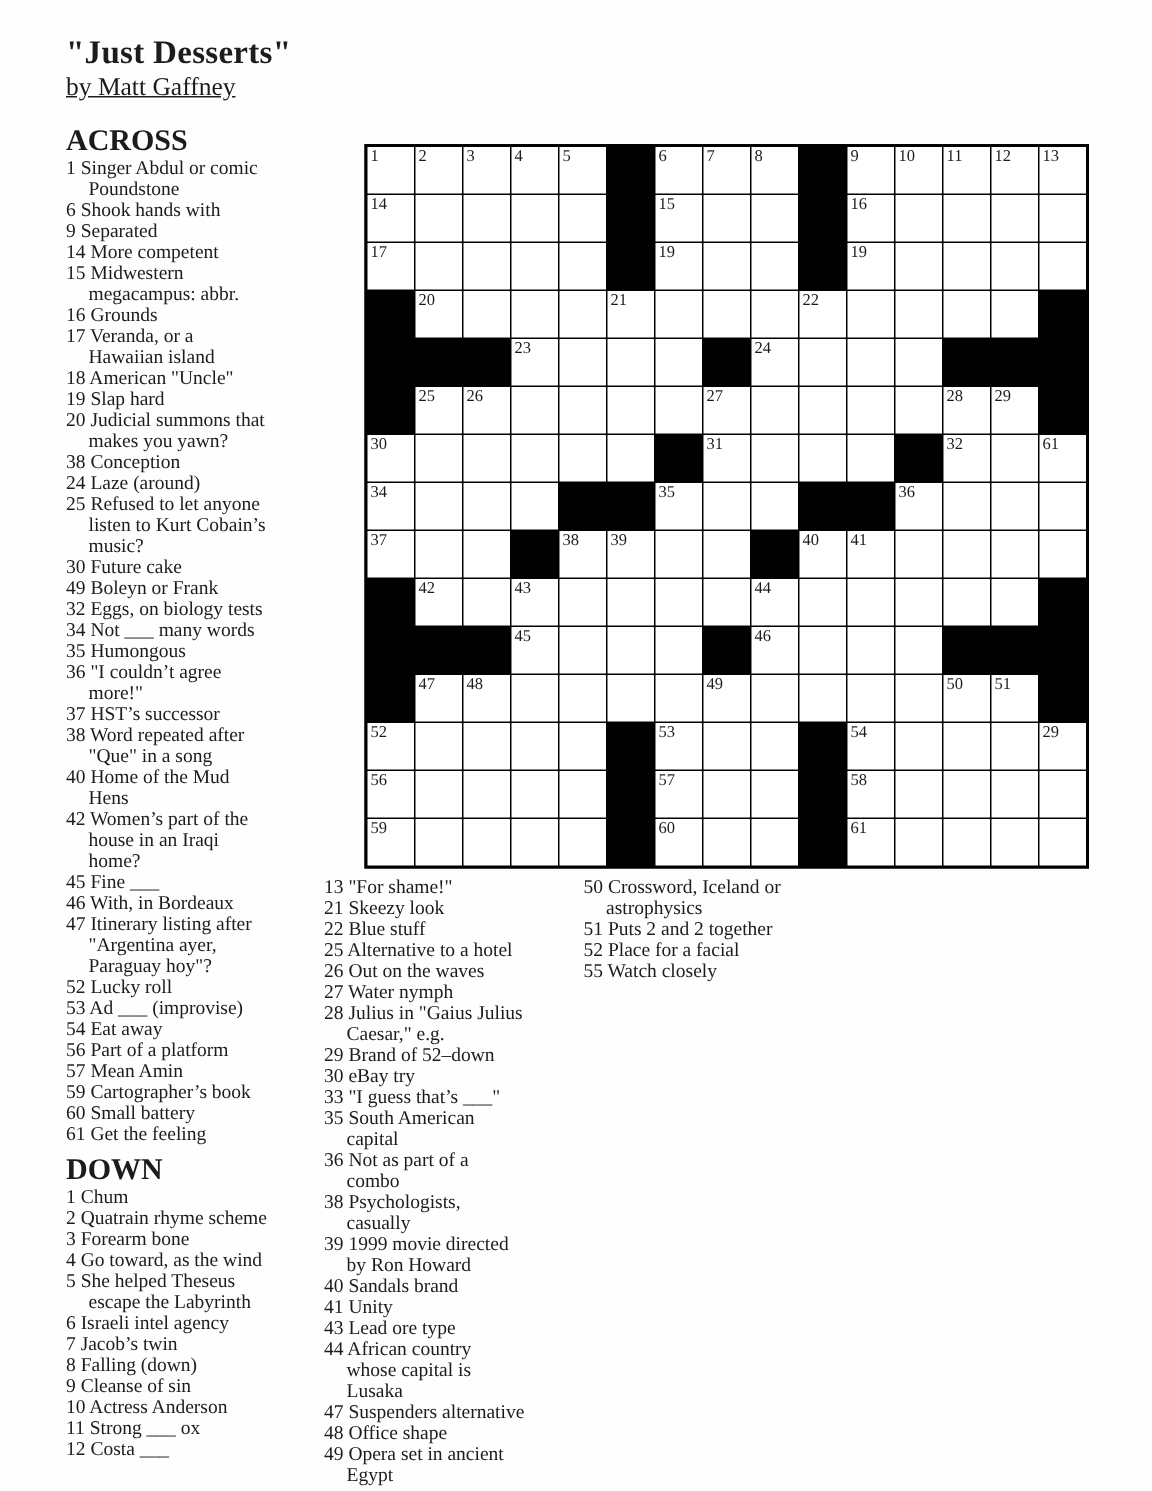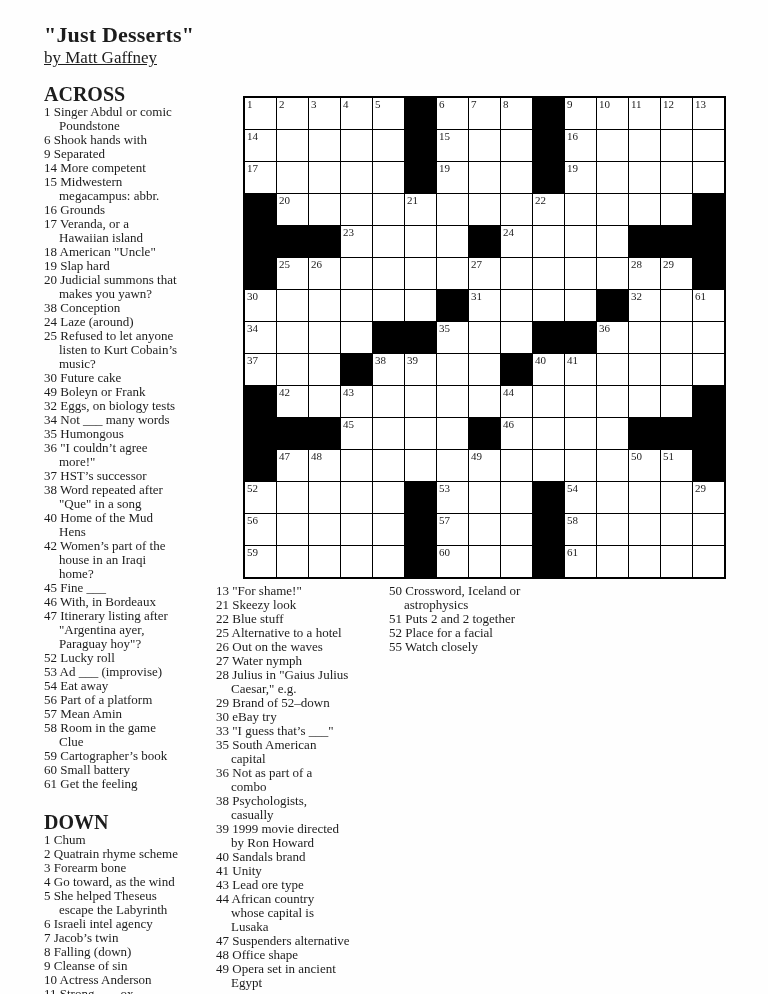--- a/index.html
+++ b/index.html
@@ -30,21 +30,21 @@
   .col { position: absolute; width: 134px; }
   .col-left  { left: 44px;  top: 85px; }
   .col-mid   { left: 216px; top: 584px; }
   .col-right { left: 389px; top: 584px; width: 150px; }
   .heading {
     font-size: 20px;
     font-weight: bold;
     line-height: 18px;
     margin-bottom: 2px;
   }
-  .heading.down { margin-top: 22px; }
+  .heading.down { margin-top: 8px; }
   .clue {
     font-size: 13px;
     line-height: 14px;
     padding-left: 15px;
     text-indent: -15px;
   }
   .grid {
     position: absolute;
     left: 243px;
     top: 96px;
@@ -102,21 +102,20 @@
         <div class="clue">40 Home of the Mud Hens</div>
         <div class="clue">42 Women’s part of the house in an Iraqi home?</div>
         <div class="clue">45 Fine ___</div>
         <div class="clue">46 With, in Bordeaux</div>
         <div class="clue">47 Itinerary listing after "Argentina ayer, Paraguay hoy"?</div>
         <div class="clue">52 Lucky roll</div>
         <div class="clue">53 Ad ___ (improvise)</div>
         <div class="clue">54 Eat away</div>
         <div class="clue">56 Part of a platform</div>
         <div class="clue">57 Mean Amin</div>
-        <div class="clue">58 Room in the game Clue</div>
         <div class="clue">59 Cartographer’s book</div>
         <div class="clue">60 Small battery</div>
         <div class="clue">61 Get the feeling</div>
       </div>
     <div class="heading down">DOWN</div>
     <div id="down-list-1">
         <div class="clue">1 Chum</div>
         <div class="clue">2 Quatrain rhyme scheme</div>
         <div class="clue">3 Forearm bone</div>
         <div class="clue">4 Go toward, as the wind</div>

